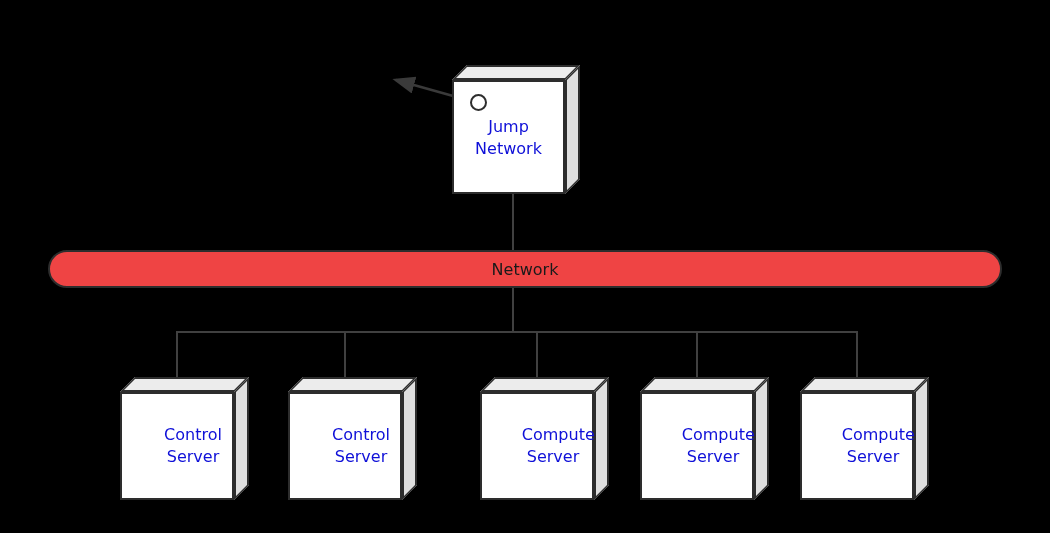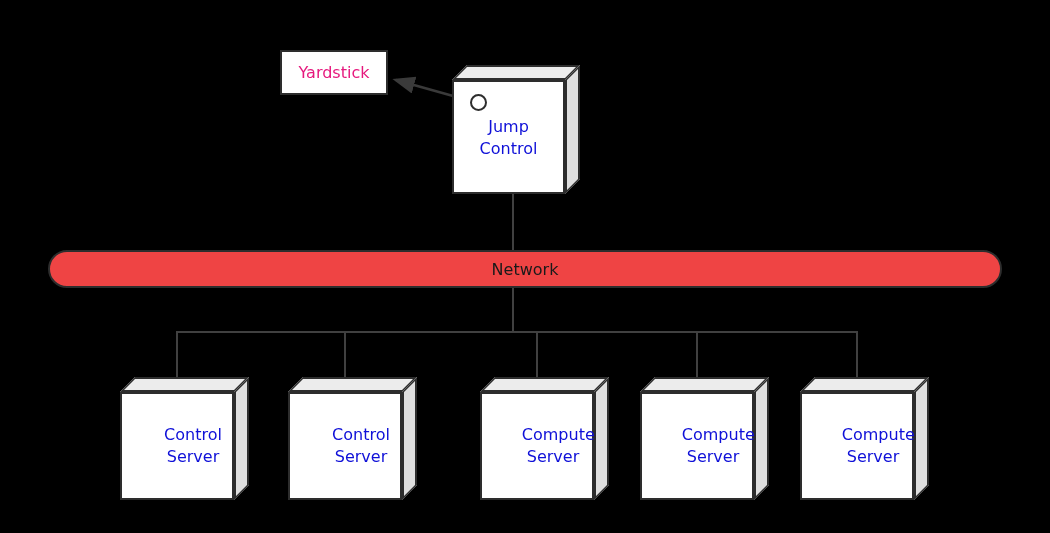--- a/index.html
+++ b/index.html
@@ -140,27 +140,24 @@
 
     <line x1="177" y1="332" x2="177" y2="394" stroke="#404040" stroke-width="2"></line>
     <line x1="345" y1="332" x2="345" y2="394" stroke="#404040" stroke-width="2"></line>
     <line x1="537" y1="332" x2="537" y2="394" stroke="#404040" stroke-width="2"></line>
     <line x1="697" y1="332" x2="697" y2="394" stroke="#404040" stroke-width="2"></line>
     <line x1="857" y1="332" x2="857" y2="394" stroke="#404040" stroke-width="2"></line>
 
     <line x1="471" y1="101" x2="396" y2="80" stroke="#3a3a3a" stroke-width="2.5" marker-end="url(#arrowhead)"></line>
   </svg>
 
-  <div class="label-box yardstick">
-    <span>Yardstick</span>
-  </div>
 
   <div class="box3d jump-box">
     <span class="port-dot"></span>
-    <div class="box-label">Jump Control</div>
+    <div class="box-label">Jump Network</div>
   </div>
 
   <div class="network-bar">
     <span>Network</span>
   </div>
 
   <div class="box3d server-box srv-0">
     <div class="box-label">Control Server</div>
   </div>
 

